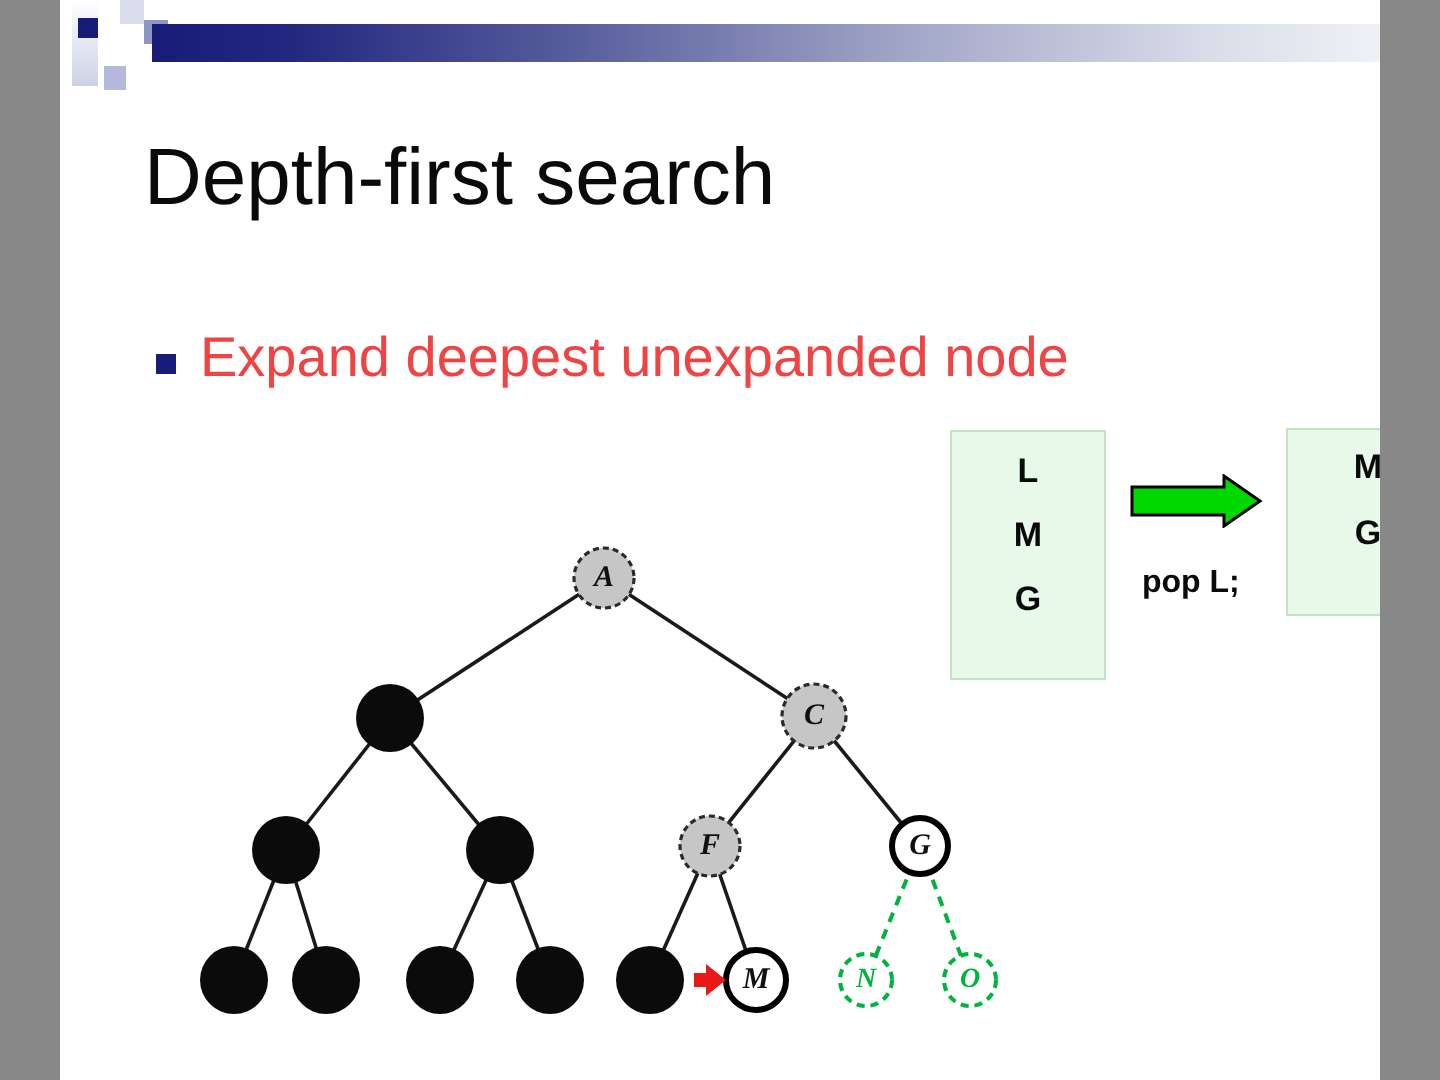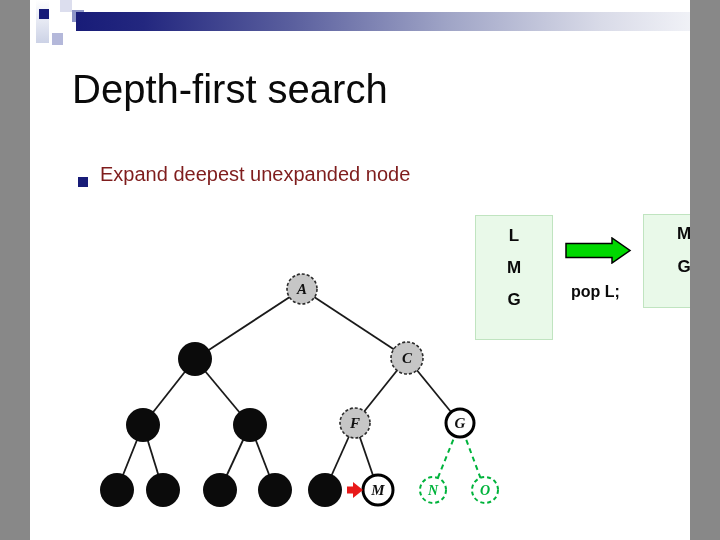--- a/index.html
+++ b/index.html
@@ -21,22 +21,22 @@
   
   #page-title{
     position:absolute;left:42px;top:66px;font-size:40px;line-height:46px;
     color:#0a0a0a;letter-spacing:0;
   }
   #bullet-row{position:absolute;left:48px;top:163px;}
   #bullet-marker{
     position:absolute;left:0;top:14px;width:10px;height:10px;background:#181c78;
   }
   #bullet-text{
-    position:absolute;left:22px;top:0;width:600px;font-size:20px;
-    color:#7f1d1d;white-space:nowrap;
+    position:absolute;left:22px;top:0;width:600px;font-size:28px;
+    color:#ef4444;white-space:nowrap;
   }
   
   #tree-svg{position:absolute;left:60px;top:262px;}
   .node-label{
     font-family:"Liberation Serif",serif;font-style:italic;font-weight:bold;
     font-size:15px;fill:#101010;text-anchor:middle;dominant-baseline:central;
   }
   .node-label.frontier{fill:#00b33c;font-size:14px;}
   
   .stack-box{

